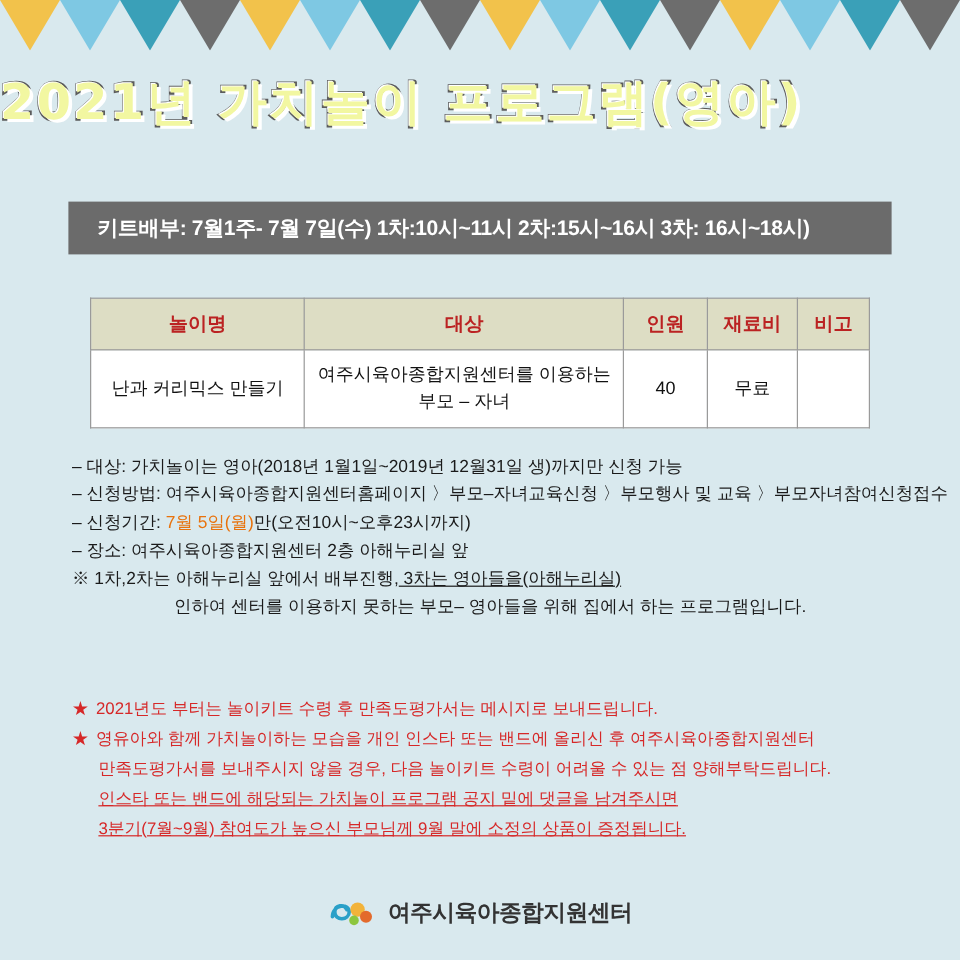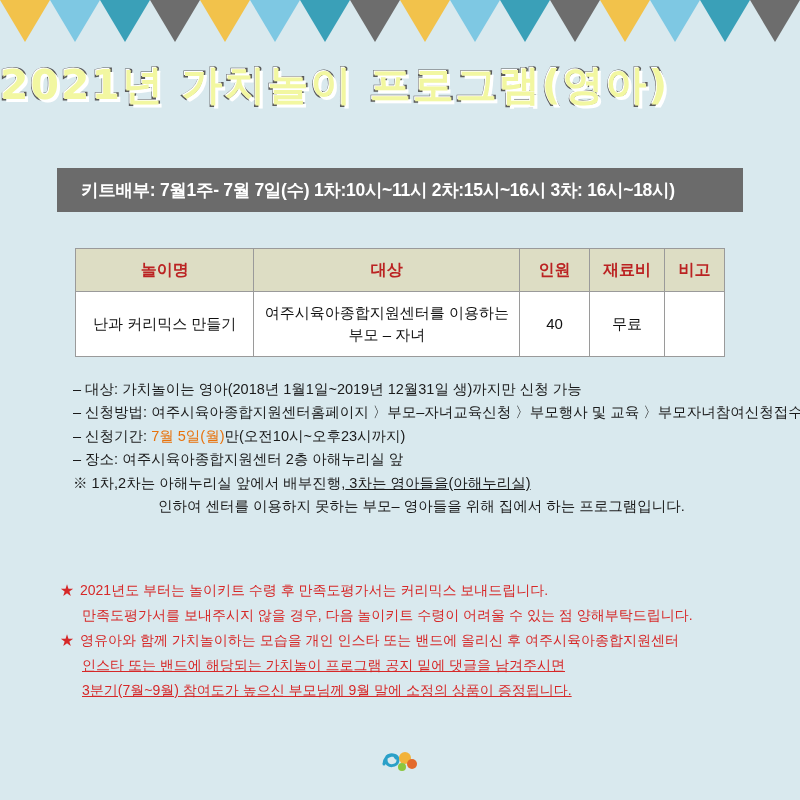--- a/index.html
+++ b/index.html
@@ -100,21 +100,21 @@
   
   .details {
     position: absolute;
     top: 378px;
     left: 60px;
     width: 700px;
     font-size: 14.5px;
     color: #1a1a1a;
     line-height: 1.62;
   }
-  .details .row { white-space: nowrap; margin-left: 13px; }
+  .details .row { white-space: nowrap; }
   .details .indent { padding-left: 85px; }
   .hl-orange { color: #e8720c; }
   .u { text-decoration: underline; }
 
   
   .notices {
     position: absolute;
     top: 578px;
     left: 60px;
     width: 720px;
@@ -203,29 +203,30 @@
 <div class="details" id="details-list">
     <div class="row"><span>– </span><span>대상: 가치놀이는 영아(2018년 1월1일~2019년 12월31일 생)까지만 신청 가능</span></div>
     <div class="row"><span>– </span><span>신청방법:  여주시육아종합지원센터홈페이지 〉부모–자녀교육신청 〉부모행사 및 교육 〉부모자녀참여신청접수</span></div>
     <div class="row"><span>– </span><span>신청기간: </span><span class="hl-orange">7월  5일(월)</span><span>만(오전10시~오후23시까지)</span></div>
     <div class="row"><span>– </span><span>장소: 여주시육아종합지원센터 2층 아해누리실 앞</span></div>
     <div class="row"><span>※ </span><span>1차,2차는 아해누리실 앞에서 배부진행,</span><span class="u"> 3차는 영아들을(아해누리실)</span></div>
     <div class="row indent"><span>인하여 센터를 이용하지 못하는 부모– 영아들을 위해 집에서 하는 프로그램입니다.</span></div>
   </div>
 
 <div class="notices" id="notice-list">
-    <div class="row"><span class="star">★</span><span>2021년도 부터는 놀이키트 수령 후 만족도평가서는 커리믹스 보내드립니다.</span></div>
+    <div class="row"><span class="star">★</span><span>2021년도 부터는 놀이키트 수령 후 만족도평가서는 메시지로 보내드립니다.</span></div>
+    <div class="row"><span class="star">★</span><span>영유아와 함께  가치놀이하는 모습을 개인 인스타 또는 밴드에 올리신 후  여주시육아종합지원센터</span></div>
     <div class="row sub"><span>만족도평가서를 보내주시지 않을 경우, 다음 놀이키트 수령이 어려울 수 있는 점 양해부탁드립니다.</span></div>
-    <div class="row"><span class="star">★</span><span>영유아와 함께  가치놀이하는 모습을 개인 인스타 또는 밴드에 올리신 후  여주시육아종합지원센터</span></div>
     <div class="row sub"><span class="u">인스타 또는 밴드에  해당되는 가치놀이 프로그램 공지 밑에 댓글을 남겨주시면</span></div>
     <div class="row sub"><span class="u">3분기(7월~9월) 참여도가 높으신 부모님께 9월 말에 소정의 상품이 증정됩니다.</span></div>
   </div>
 
 <div class="footer">
   <span>
     <svg class="logo-svg" width="40" height="30" viewBox="0 0 40 30">
       <path d="M4 18 C4 8, 18 6, 18 14 C18 21, 6 22, 6 14 C6 8, 14 7, 16 12" fill="none" stroke="#2aa0c8" stroke-width="3" stroke-linecap="round"></path>
       <circle cx="25" cy="12" r="6" fill="#f2b33a"></circle>
       <circle cx="32" cy="18" r="5" fill="#e36a2c"></circle>
       <circle cx="22" cy="21" r="4" fill="#8cc63e"></circle>
     </svg>
   </span>
+  <span class="footer-name">여주시육아종합지원센터</span>
 </div>
 
 </body></html>

